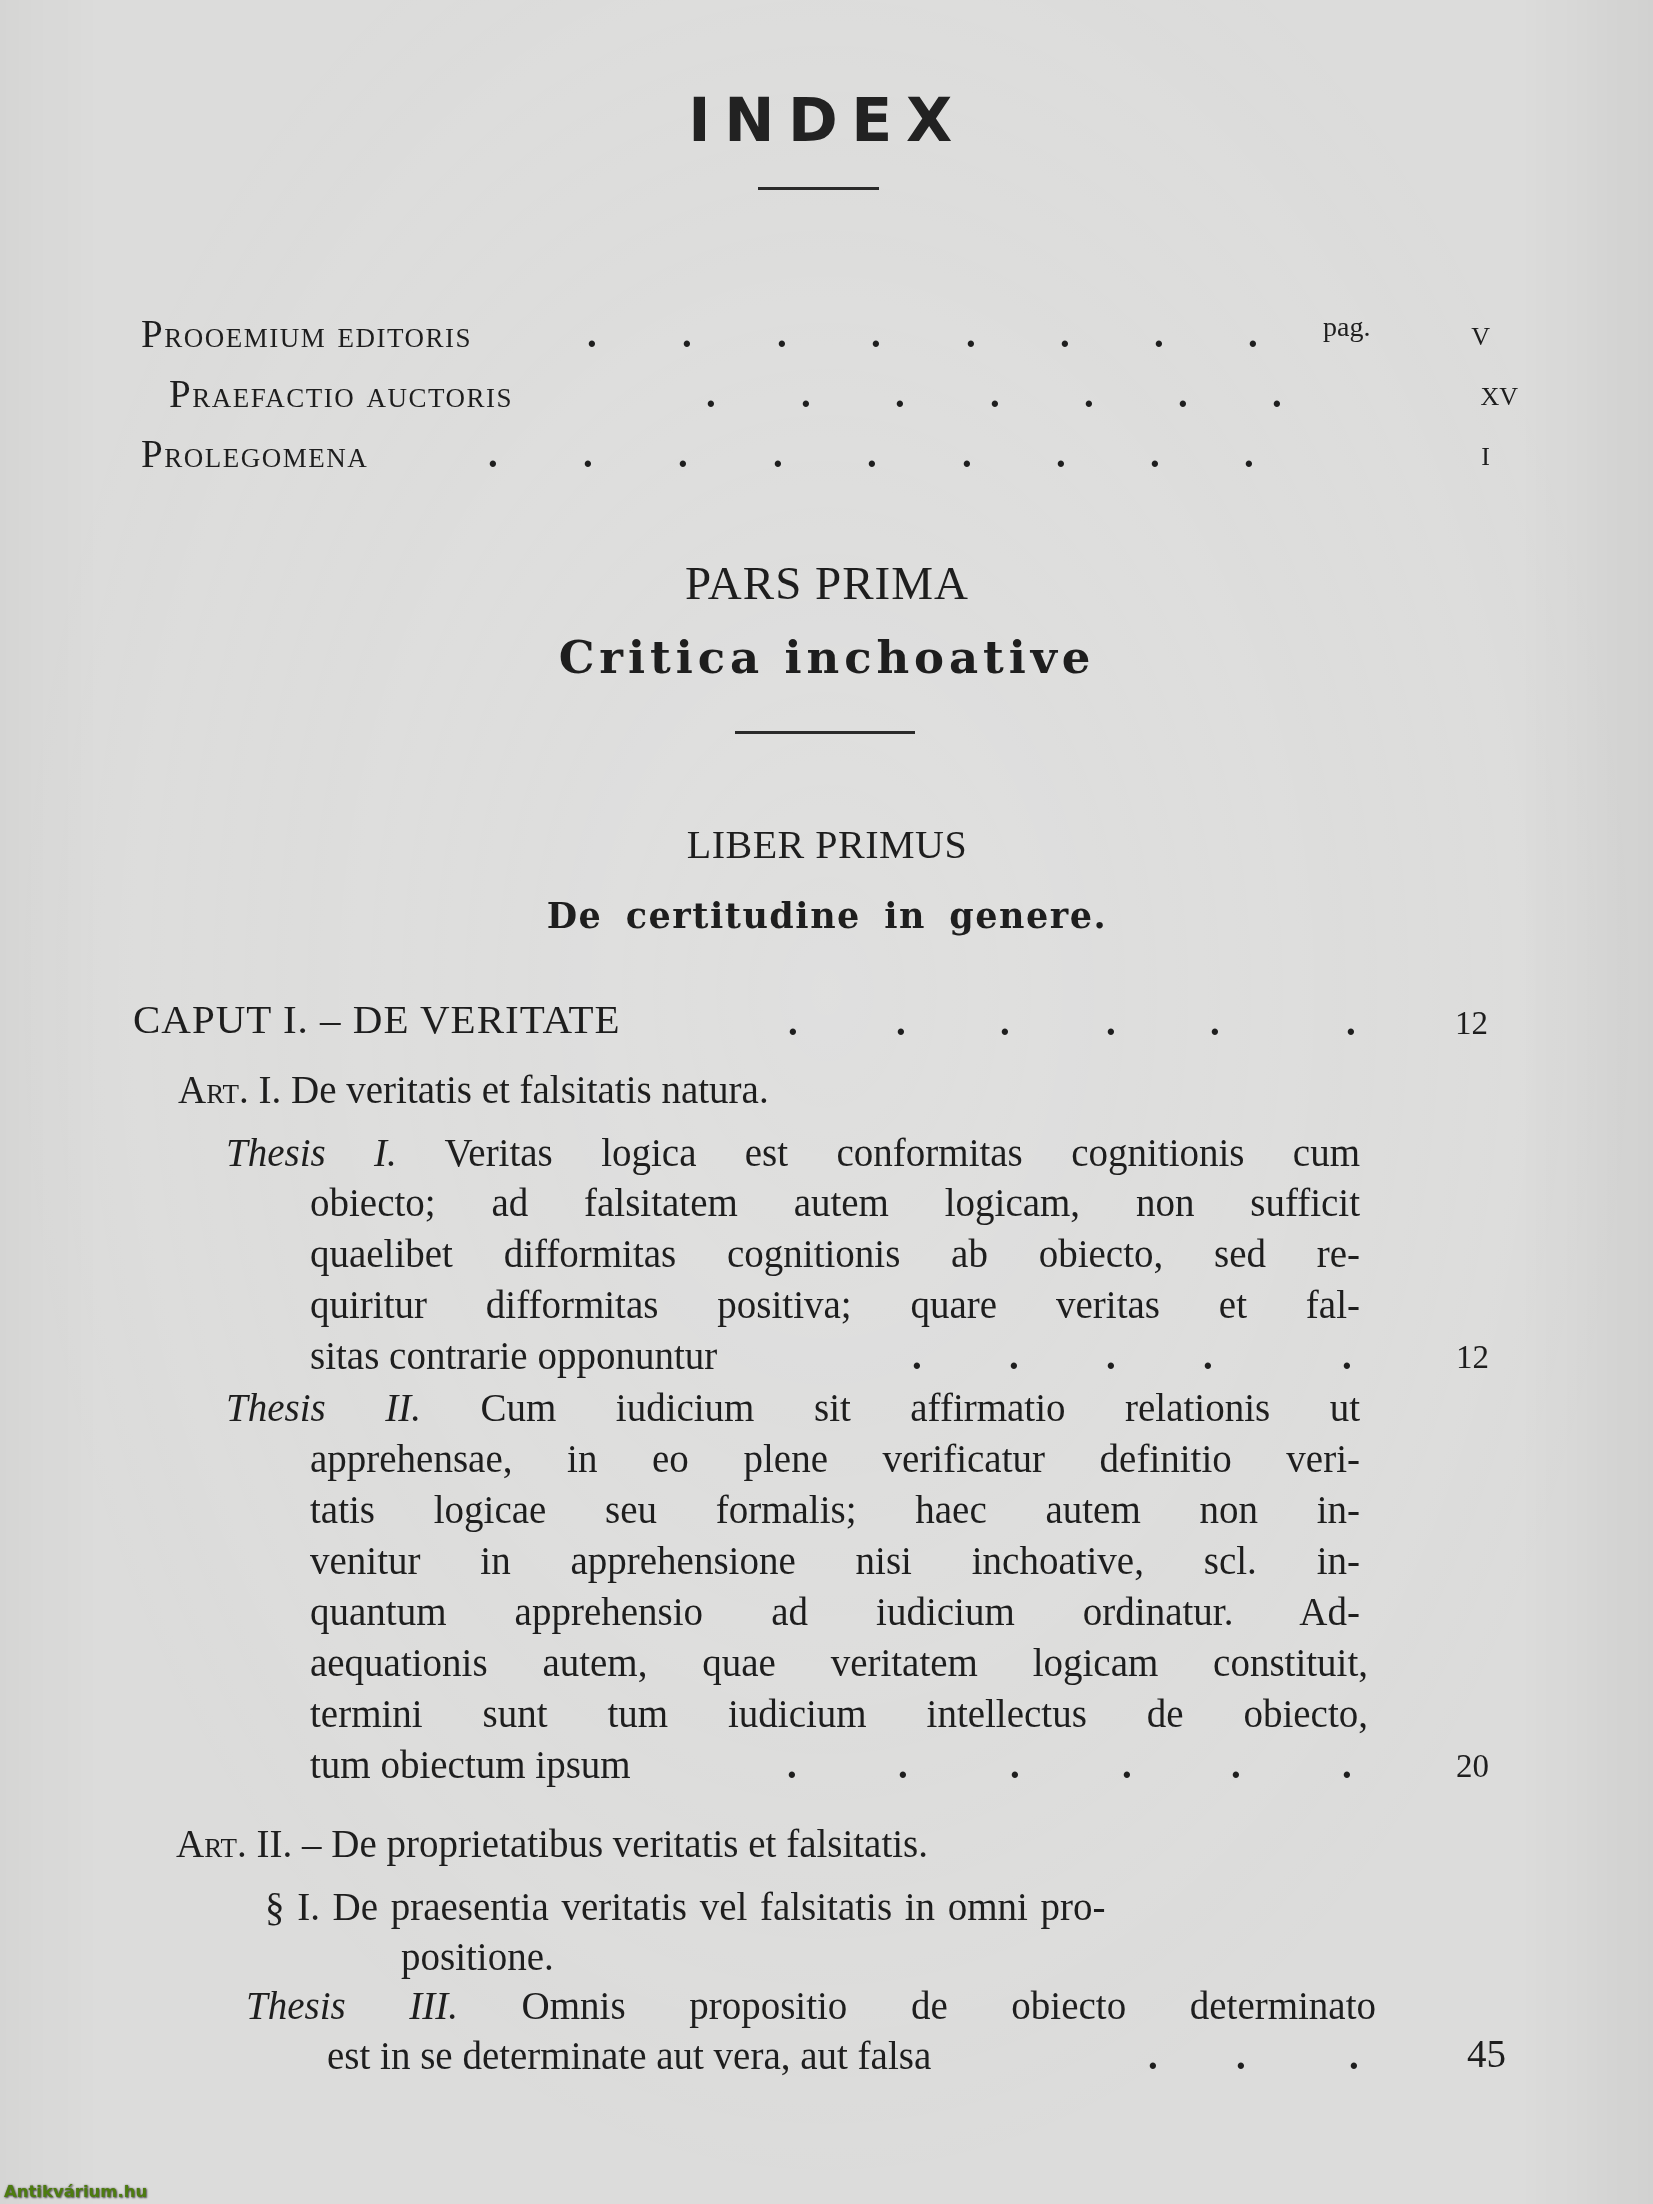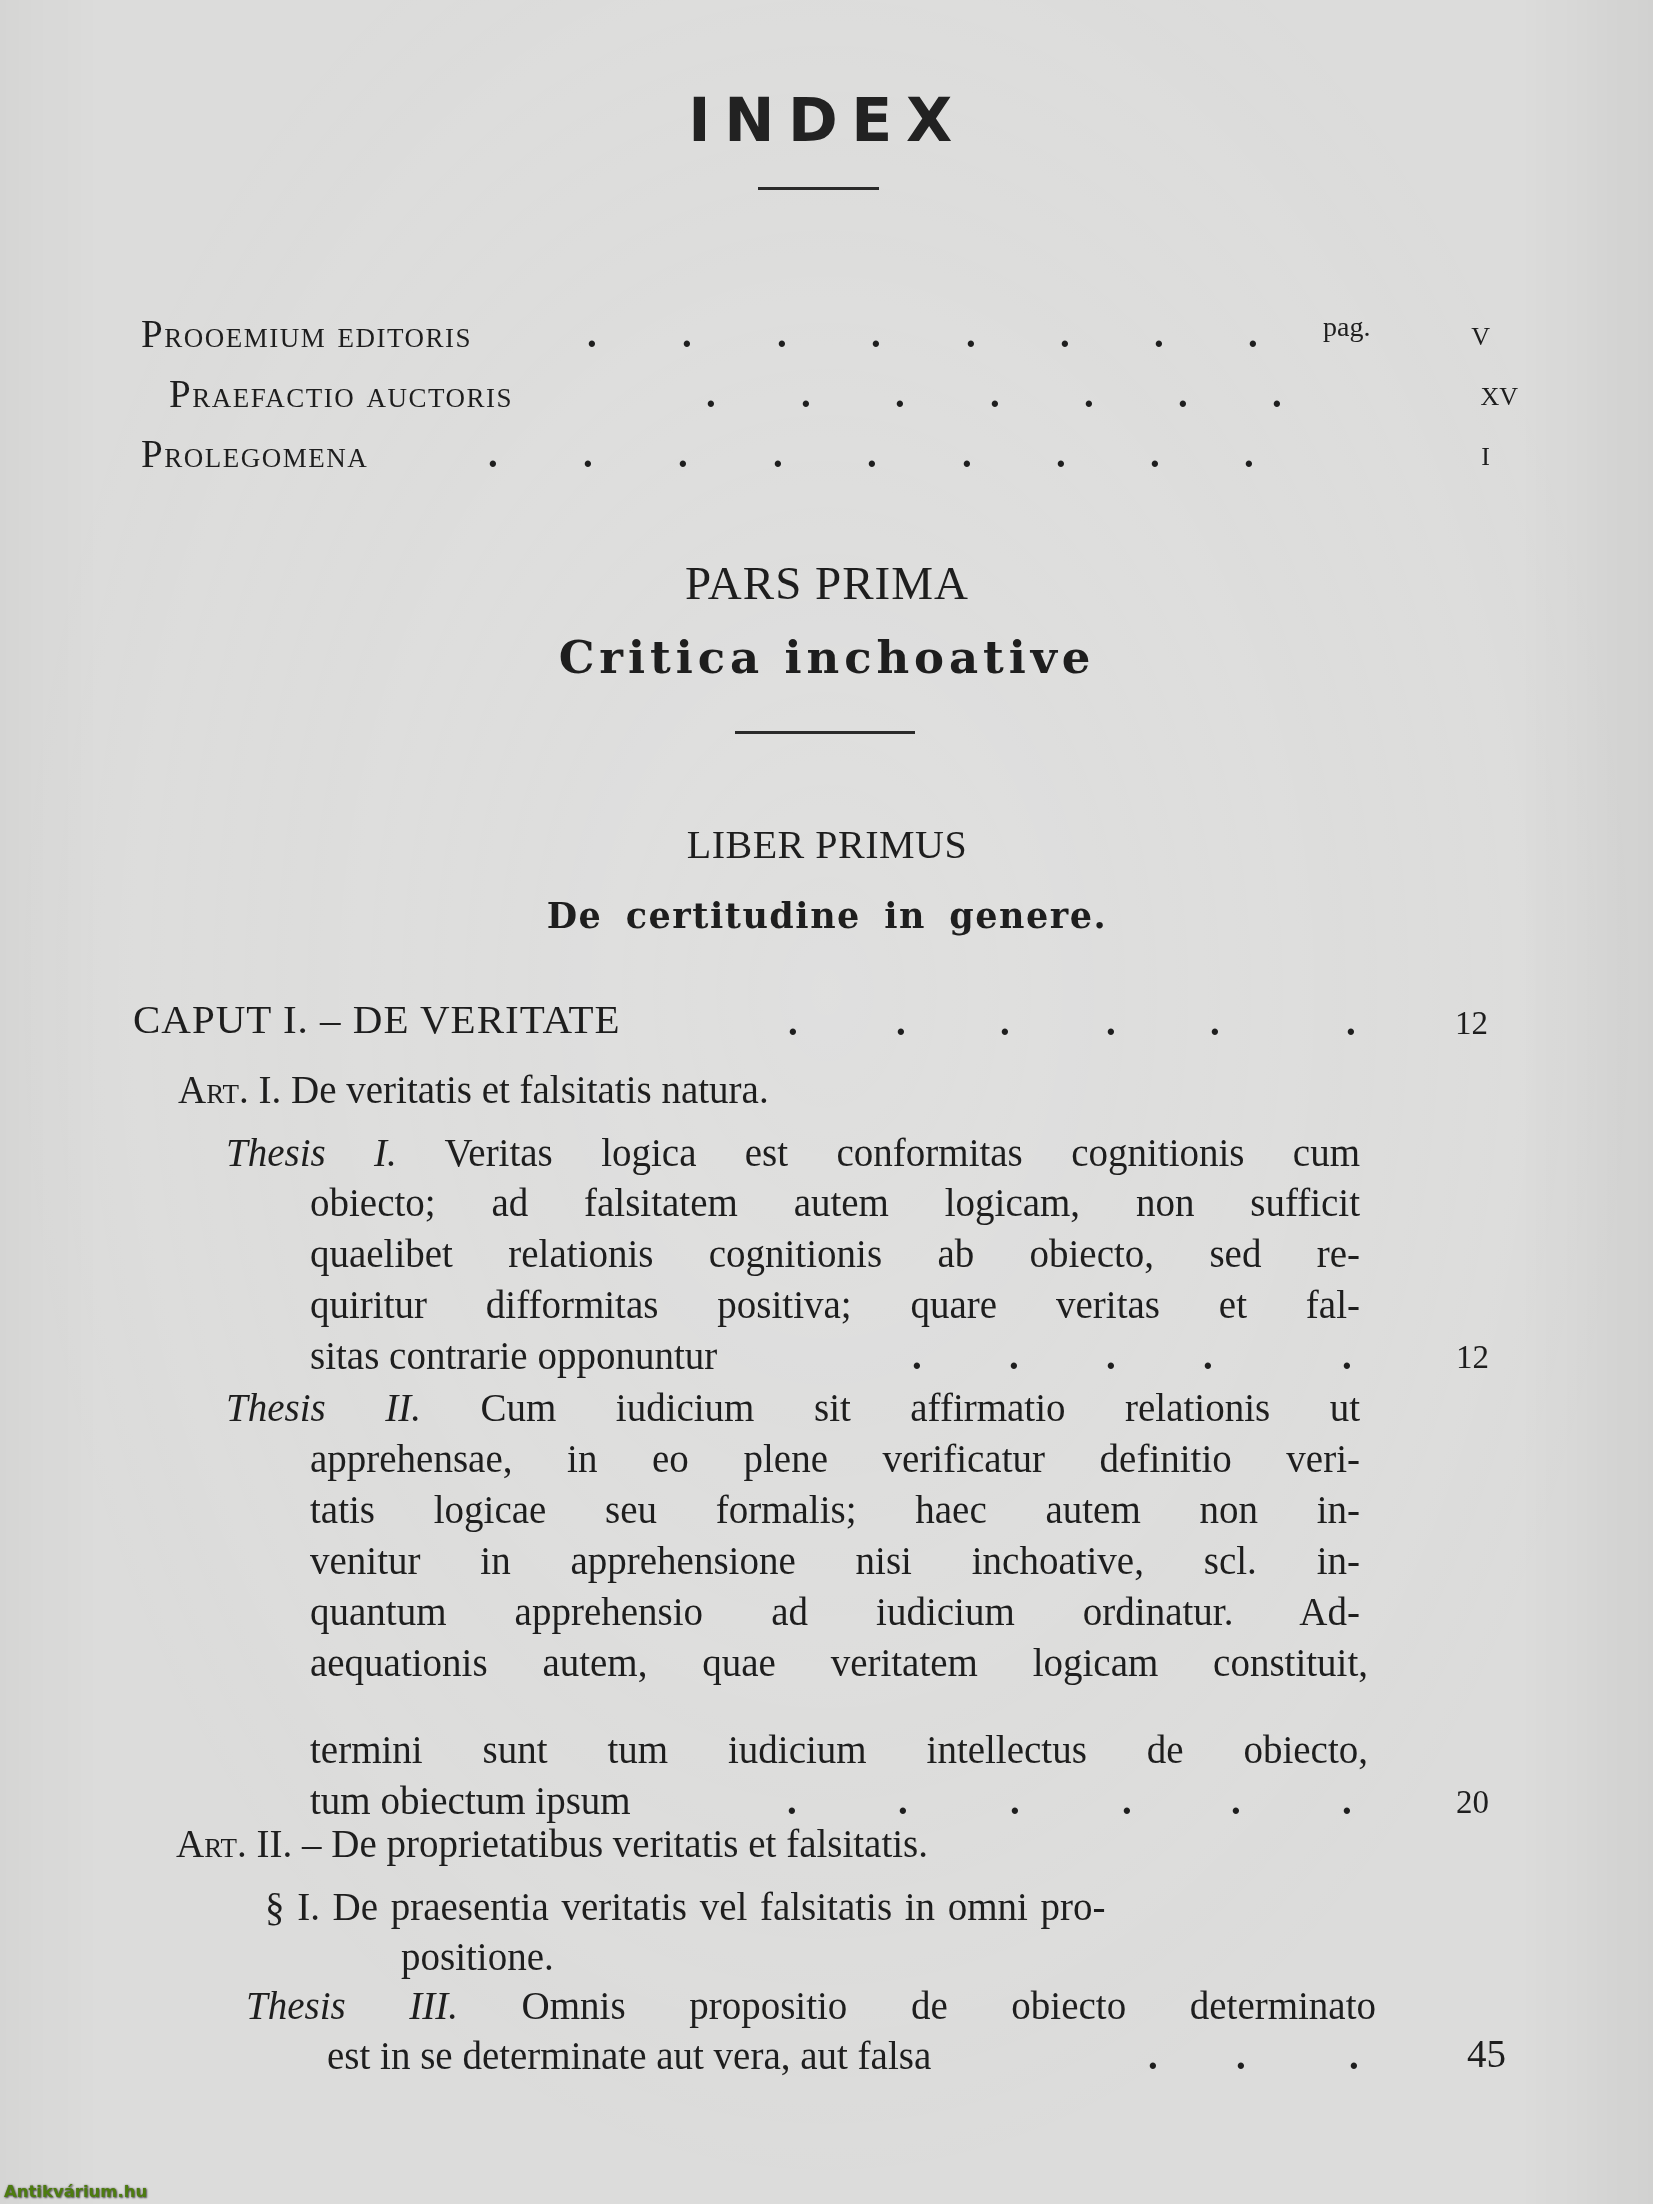--- a/index.html
+++ b/index.html
@@ -116,21 +116,21 @@
     <span class="small-caps">Art. I.</span>
     <span>De veritatis et falsitatis natura.</span>
   </div>
 
   <div class="abs" style="left:226px; top:1130px; width:1263px;">
     <div class="txt just" style="width:1134px; height:50px;">
       <span class="it">Thesis I.</span>
       <span>Veritas logica est conformitas cognitionis cum</span>
     </div>
     <div class="txt just" style="margin-left:84px; width:1050px; height:51px;">obiecto; ad falsitatem autem logicam, non sufficit</div>
-    <div class="txt just" style="margin-left:84px; width:1050px; height:51px;">quaelibet relationis cognitionis ab obiecto, sed re-</div>
+    <div class="txt just" style="margin-left:84px; width:1050px; height:51px;">quaelibet difformitas cognitionis ab obiecto, sed re-</div>
     <div class="txt just" style="margin-left:84px; width:1050px; height:51px;">quiritur difformitas positiva; quare veritas et fal-</div>
     <div style="position:relative; height:51px;">
       <span class="abs txt" style="left:84px; top:0;">sitas contrarie opponuntur</span>
       <span class="abs dots" style="left:686px; top:0;">.</span>
       <span class="abs dots" style="left:783px; top:0;">.</span>
       <span class="abs dots" style="left:880px; top:0;">.</span>
       <span class="abs dots" style="left:977px; top:0;">.</span>
       <span class="abs dots" style="left:1116px; top:0;">.</span>
       <span class="abs txt" style="right:0; top:5.8px; font-size:33px;">12</span>
     </div>
@@ -139,21 +139,21 @@
   <div class="abs" style="left:226px; top:1385px; width:1263px;">
     <div class="txt just" style="width:1134px; height:51px;font-family:Liberation Serif, serif;">
       <span class="it">Thesis II.</span>
       <span>Cum iudicium sit affirmatio relationis ut</span>
     </div>
     <div class="txt just" style="margin-left:84px; width:1050px; height:51px;">apprehensae, in eo plene verificatur definitio veri-</div>
     <div class="txt just" style="margin-left:84px; width:1050px; height:51px;">tatis logicae seu formalis; haec autem non in-</div>
     <div class="txt just" style="margin-left:84px; width:1050px; height:51px;">venitur in apprehensione nisi inchoative, scl. in-</div>
     <div class="txt just" style="margin-left:84px; width:1050px; height:51px;">quantum apprehensio ad iudicium ordinatur. Ad-</div>
     <div class="txt just" style="margin-left:84px; width:1058px; height:51px;">aequationis autem, quae veritatem logicam constituit,</div>
-    <div class="txt just" style="margin-left:84px; width:1058px; height:51px;margin-top:36px;">termini sunt tum iudicium intellectus de obiecto,</div>
+    <div class="txt just" style="margin-left:84px; width:1058px; height:51px;">termini sunt tum iudicium intellectus de obiecto,</div>
     <div style="position:relative; height:51px;">
       <span class="abs txt" style="left:84px; top:0;">tum obiectum ipsum</span>
       <span class="abs dots" style="left:561px; top:0;">.</span>
       <span class="abs dots" style="left:672px; top:0;">.</span>
       <span class="abs dots" style="left:784px; top:0;">.</span>
       <span class="abs dots" style="left:896px; top:0;">.</span>
       <span class="abs dots" style="left:1005px; top:0;">.</span>
       <span class="abs dots" style="left:1116px; top:0;">.</span>
       <span class="abs txt" style="right:0; top:5.8px; font-size:33px;">20</span>
     </div>

